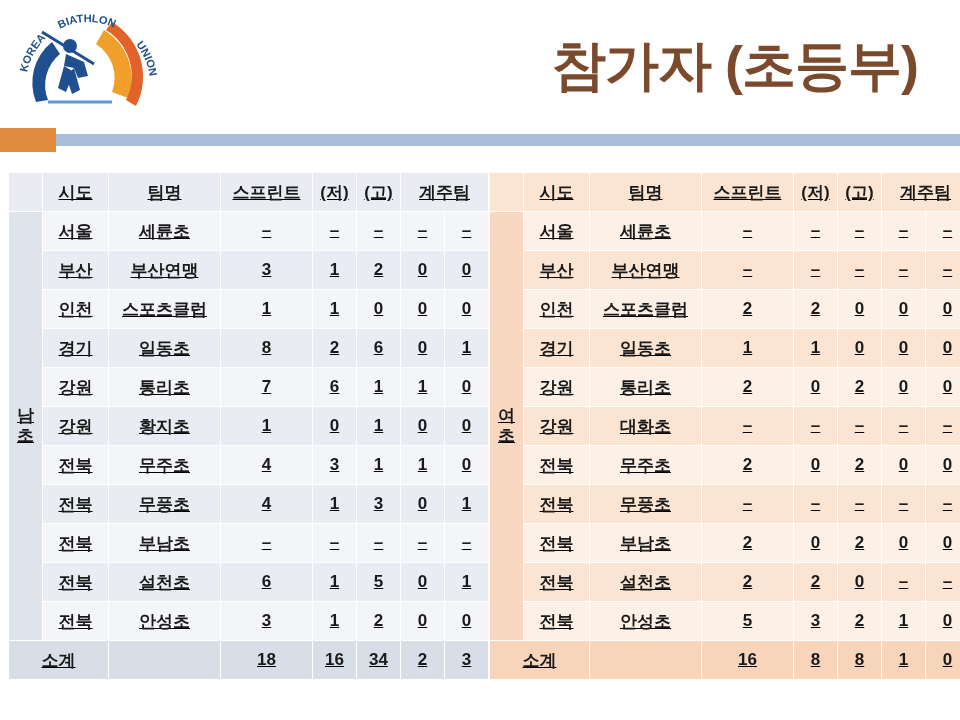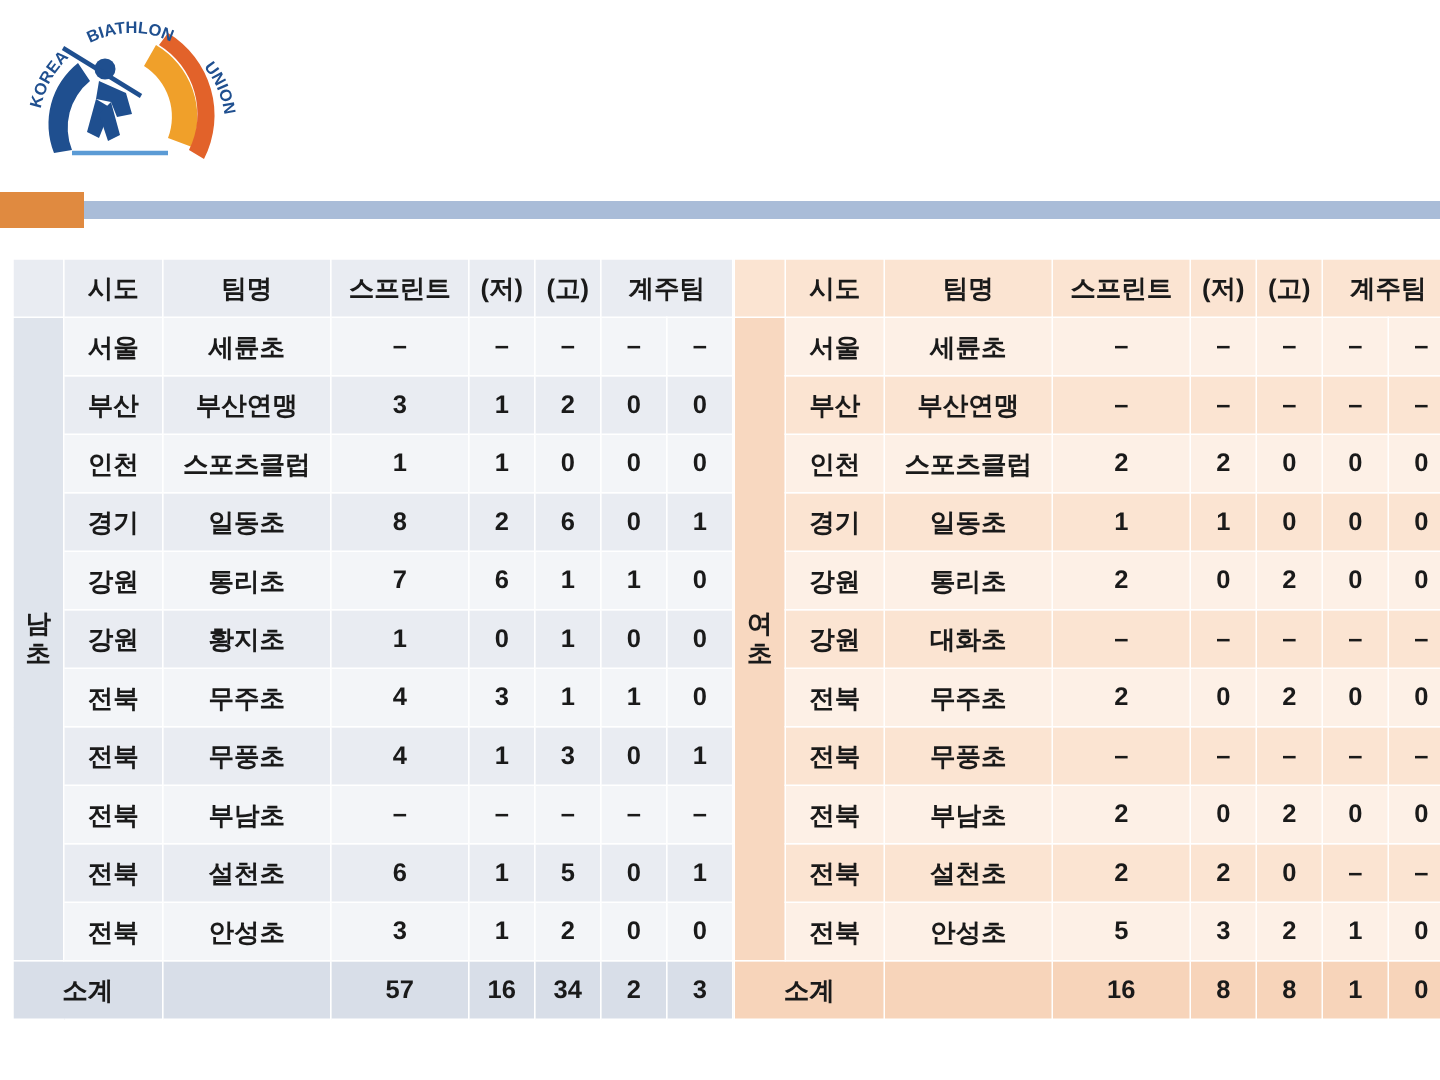--- a/index.html
+++ b/index.html
@@ -59,20 +59,21 @@
     position: absolute;
     left: 8px;
     top: 172px;
     width: 944px;
     display: flex;
     gap: 0px;
   }
   table {
     border-collapse: collapse;
     table-layout: fixed;
+    text-decoration: underline;
   }
   table.left  { width: 482px; }
   table.right { width: 462px; }
 
   th, td {
     font-size: 17px;
     font-weight: bold;
     text-align: center;
     padding: 0;
     height: 38px;
@@ -137,20 +138,21 @@
       </text>
       <text font-size="11" font-weight="bold" fill="#1f4f8f" font-family="Liberation Sans, sans-serif">
         <textPath href="#arcTop" startOffset="35%">BIATHLON</textPath>
       </text>
       <text font-size="11" font-weight="bold" fill="#1f4f8f" font-family="Liberation Sans, sans-serif">
         <textPath href="#arcTop" startOffset="78%">UNION</textPath>
       </text>
     </svg>
   </div>
 
+  <div class="slide-title">참가자 (초등부)</div>
   <div class="rule"></div>
   <div class="rule-accent"></div>
 </div>
 
 <div class="tables">
 
   <table class="left">
     <colgroup>
       <col class="c-group">
         <col class="c-sido">
@@ -269,21 +271,21 @@
         <td>안성초</td>
         <td>3</td>
         <td>1</td>
         <td>2</td>
         <td>0</td>
         <td>0</td>
       </tr>
       <tr class="subtotal">
         <td colspan="2">소계</td>
         <td></td>
-        <td>57</td>
+        <td>18</td>
         <td>16</td>
         <td>34</td>
         <td>2</td>
         <td>3</td>
       </tr>
     </tbody>
   </table>
 
   <table class="right">
     <colgroup>

